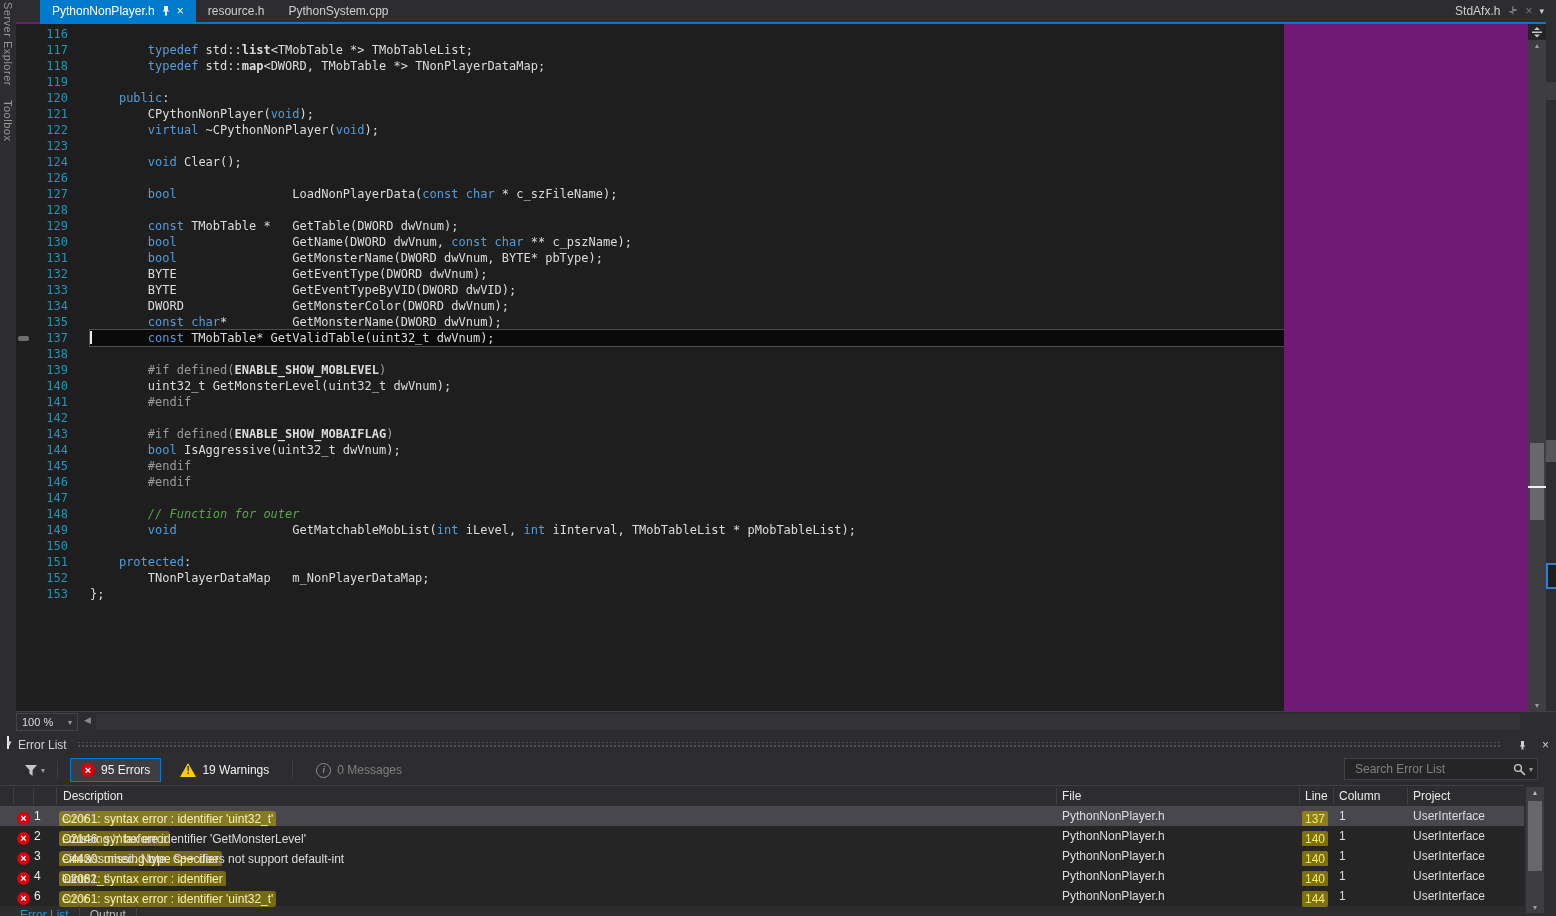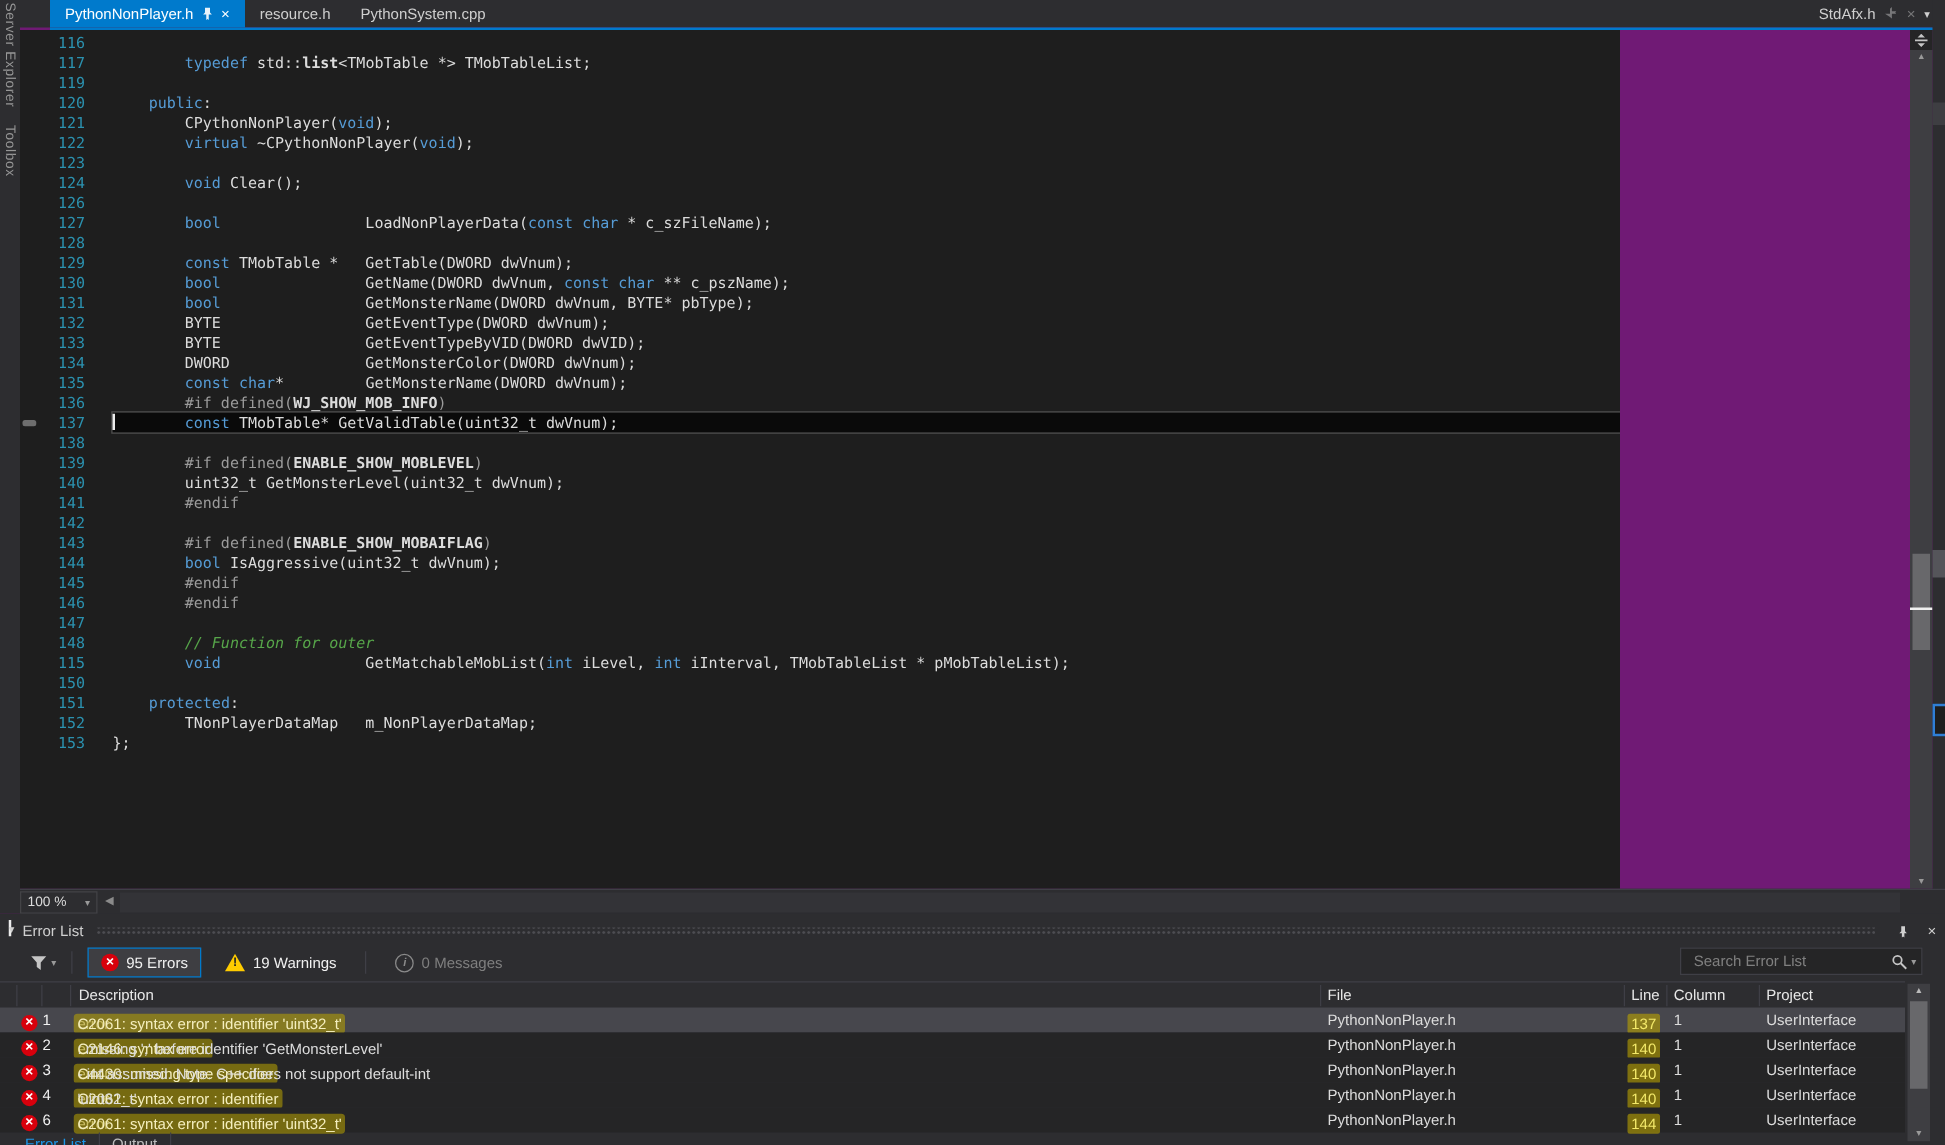--- a/index.html
+++ b/index.html
@@ -16,21 +16,21 @@
   .tab.first{margin-left:24px;}
   .tab.active{background:#007acc;color:#fff;}
   .tab .ticon{display:inline-flex;align-items:center;opacity:.9;}
   .tab .close-glyph{font-size:12px;line-height:1;}
   .tab-right{position:absolute;right:12px;top:0;height:22px;display:flex;align-items:center;gap:7px;color:#cfcfcf;}
   .tab-right .dim{opacity:.45;}
   .tab-underline{position:absolute;left:40px;top:22px;width:1516px;height:2px;background:#007acc;}
   .sliver{position:absolute;right:1px;top:3px;width:4px;height:14px;background:#2f7fd6;opacity:.8;}
 
   
-  .editor{position:absolute;left:16px;top:24px;width:1268px;height:687px;background:#1e1e1e;overflow:hidden;padding-left:12px;}
+  .editor{position:absolute;left:16px;top:24px;width:1268px;height:687px;background:#1e1e1e;overflow:hidden;}
   .code{position:absolute;left:0;top:2px;width:100%;}
   .cl{position:relative;display:flex;height:16px;line-height:16px;
       font-family:"DejaVu Sans Mono",monospace;font-size:12px;white-space:pre;}
   .ln{width:52px;text-align:right;color:#2b91af;flex:0 0 52px;}
   .ct{margin-left:22px;flex:1;position:relative;}
   .cl.cur .ct{background:#0a0a0a;outline:1px solid #4f4f4f;}
   .cl.cur::before{content:'';position:absolute;left:2px;top:6px;width:11px;height:5px;background:#6e6e6e;border-radius:2px;}
   .caret{position:absolute;left:0;top:1px;width:2px;height:13px;background:#ececec;}
   .tk-k{color:#569cd6;}
   .tk-t{color:#dcdcdc;}
@@ -154,50 +154,50 @@
     <span class="close-glyph dim">×</span>
     <span style="font-size:9px;">▾</span>
   </div>
   <div class="tab-underline"></div>
   <div class="sliver"></div>
 
   <div class="editor">
     <div class="code">
         <div class="cl"><span class="ln">116</span><span class="ct"></span></div>
         <div class="cl"><span class="ln">117</span><span class="ct"><span class="tk-t">        </span><span class="tk-k">typedef</span><span class="tk-t"> std::</span><span class="tk-b">list</span><span class="tk-t">&lt;TMobTable *&gt; TMobTableList;</span></span></div>
+        <div class="cl"><span class="ln">118</span><span class="ct"><span class="tk-t">        </span><span class="tk-k">typedef</span><span class="tk-t"> std::</span><span class="tk-b">map</span><span class="tk-t">&lt;DWORD, TMobTable *&gt; TNonPlayerDataMap;</span></span></div>
         <div class="cl"><span class="ln">119</span><span class="ct"></span></div>
         <div class="cl"><span class="ln">120</span><span class="ct"><span class="tk-t">    </span><span class="tk-k">public</span><span class="tk-t">:</span></span></div>
         <div class="cl"><span class="ln">121</span><span class="ct"><span class="tk-t">        CPythonNonPlayer(</span><span class="tk-k">void</span><span class="tk-t">);</span></span></div>
         <div class="cl"><span class="ln">122</span><span class="ct"><span class="tk-t">        </span><span class="tk-k">virtual</span><span class="tk-t"> ~CPythonNonPlayer(</span><span class="tk-k">void</span><span class="tk-t">);</span></span></div>
         <div class="cl"><span class="ln">123</span><span class="ct"></span></div>
         <div class="cl"><span class="ln">124</span><span class="ct"><span class="tk-t">        </span><span class="tk-k">void</span><span class="tk-t"> Clear();</span></span></div>
         <div class="cl"><span class="ln">126</span><span class="ct"></span></div>
         <div class="cl"><span class="ln">127</span><span class="ct"><span class="tk-t">        </span><span class="tk-k">bool</span><span class="tk-t">                LoadNonPlayerData(</span><span class="tk-k">const</span><span class="tk-t"> </span><span class="tk-k">char</span><span class="tk-t"> * c_szFileName);</span></span></div>
         <div class="cl"><span class="ln">128</span><span class="ct"></span></div>
         <div class="cl"><span class="ln">129</span><span class="ct"><span class="tk-t">        </span><span class="tk-k">const</span><span class="tk-t"> TMobTable *   GetTable(DWORD dwVnum);</span></span></div>
         <div class="cl"><span class="ln">130</span><span class="ct"><span class="tk-t">        </span><span class="tk-k">bool</span><span class="tk-t">                GetName(DWORD dwVnum, </span><span class="tk-k">const</span><span class="tk-t"> </span><span class="tk-k">char</span><span class="tk-t"> ** c_pszName);</span></span></div>
         <div class="cl"><span class="ln">131</span><span class="ct"><span class="tk-t">        </span><span class="tk-k">bool</span><span class="tk-t">                GetMonsterName(DWORD dwVnum, BYTE* pbType);</span></span></div>
         <div class="cl"><span class="ln">132</span><span class="ct"><span class="tk-t">        BYTE                GetEventType(DWORD dwVnum);</span></span></div>
         <div class="cl"><span class="ln">133</span><span class="ct"><span class="tk-t">        BYTE                GetEventTypeByVID(DWORD dwVID);</span></span></div>
         <div class="cl"><span class="ln">134</span><span class="ct"><span class="tk-t">        DWORD               GetMonsterColor(DWORD dwVnum);</span></span></div>
         <div class="cl"><span class="ln">135</span><span class="ct"><span class="tk-t">        </span><span class="tk-k">const</span><span class="tk-t"> </span><span class="tk-k">char</span><span class="tk-t">*         GetMonsterName(DWORD dwVnum);</span></span></div>
-        <div class="cl"><span class="ln">136</span><span class="ct"><span class="tk-t">        </span><span class="tk-p">#if defined(</span><span class="tk-m">WJ_SHOW_MOB_INFO</span><span class="tk-p">)</span></span></div>
         <div class="cl cur"><span class="ln">137</span><span class="ct"><span class="caret"></span><span class="tk-t">        </span><span class="tk-k">const</span><span class="tk-t"> TMobTable* GetValidTable(uint32_t dwVnum);</span></span></div>
         <div class="cl"><span class="ln">138</span><span class="ct"></span></div>
         <div class="cl"><span class="ln">139</span><span class="ct"><span class="tk-t">        </span><span class="tk-p">#if defined(</span><span class="tk-m">ENABLE_SHOW_MOBLEVEL</span><span class="tk-p">)</span></span></div>
         <div class="cl"><span class="ln">140</span><span class="ct"><span class="tk-t">        uint32_t GetMonsterLevel(uint32_t dwVnum);</span></span></div>
         <div class="cl"><span class="ln">141</span><span class="ct"><span class="tk-t">        </span><span class="tk-p">#endif</span></span></div>
         <div class="cl"><span class="ln">142</span><span class="ct"></span></div>
         <div class="cl"><span class="ln">143</span><span class="ct"><span class="tk-t">        </span><span class="tk-p">#if defined(</span><span class="tk-m">ENABLE_SHOW_MOBAIFLAG</span><span class="tk-p">)</span></span></div>
         <div class="cl"><span class="ln">144</span><span class="ct"><span class="tk-t">        </span><span class="tk-k">bool</span><span class="tk-t"> IsAggressive(uint32_t dwVnum);</span></span></div>
         <div class="cl"><span class="ln">145</span><span class="ct"><span class="tk-t">        </span><span class="tk-p">#endif</span></span></div>
         <div class="cl"><span class="ln">146</span><span class="ct"><span class="tk-t">        </span><span class="tk-p">#endif</span></span></div>
         <div class="cl"><span class="ln">147</span><span class="ct"></span></div>
         <div class="cl"><span class="ln">148</span><span class="ct"><span class="tk-t">        </span><span class="tk-c">// Function for outer</span></span></div>
-        <div class="cl"><span class="ln">115</span><span class="ct"><span class="tk-t">        </span><span class="tk-k">void</span><span class="tk-t">                GetMatchableMobList(</span><span class="tk-k">int</span><span class="tk-t"> iLevel, </span><span class="tk-k">int</span><span class="tk-t"> iInterval, TMobTableList * pMobTableList);</span></span></div>
+        <div class="cl"><span class="ln">149</span><span class="ct"><span class="tk-t">        </span><span class="tk-k">void</span><span class="tk-t">                GetMatchableMobList(</span><span class="tk-k">int</span><span class="tk-t"> iLevel, </span><span class="tk-k">int</span><span class="tk-t"> iInterval, TMobTableList * pMobTableList);</span></span></div>
         <div class="cl"><span class="ln">150</span><span class="ct"></span></div>
         <div class="cl"><span class="ln">151</span><span class="ct"><span class="tk-t">    </span><span class="tk-k">protected</span><span class="tk-t">:</span></span></div>
         <div class="cl"><span class="ln">152</span><span class="ct"><span class="tk-t">        TNonPlayerDataMap   m_NonPlayerDataMap;</span></span></div>
         <div class="cl"><span class="ln">153</span><span class="ct"><span class="tk-t">};</span></span></div>
       </div>
   </div>
 
   <div class="v-scroll">
     <div class="split-box">
       <svg width="12" height="11" viewBox="0 0 12 11">

